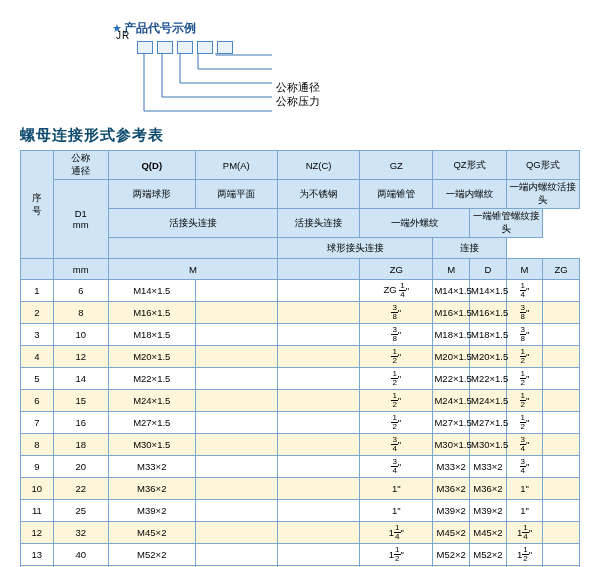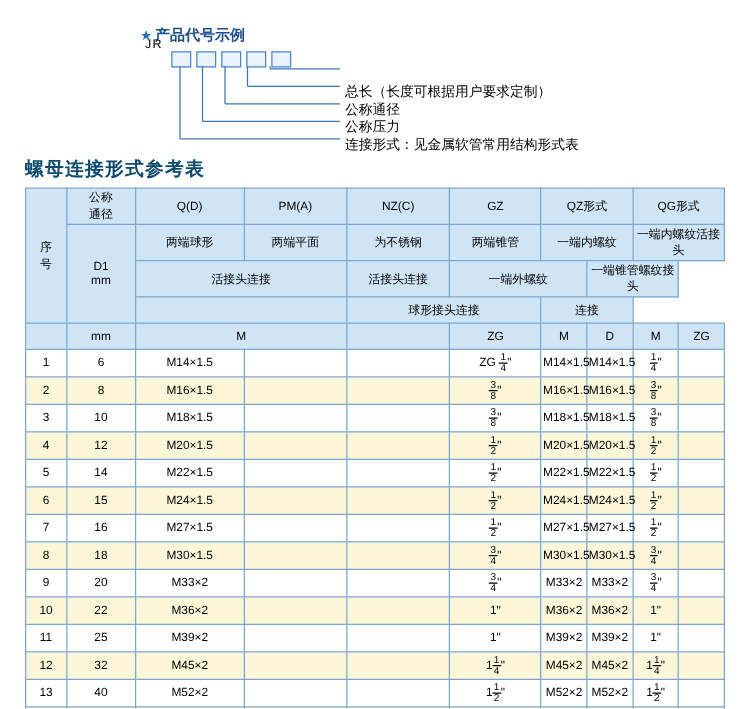--- a/index.html
+++ b/index.html
@@ -45,21 +45,21 @@
     border:1px solid #7aa7cf;
     text-align:center;
     vertical-align:middle;
     padding:1px 1px;
     height:18px;
     font-weight:normal;
   }
   thead td{background:#cfe4f5;font-size:9.5px;}
   .hdr-sn{width:26px;}
   .hdr-dn{width:46px;margin-left:12px;}
-  .c3{width:74px;}
+  .c3{width:74px;font-weight:bold;}
   .c4{width:70px;}
   .c5{width:70px;}
   .c6{width:62px;}
   .c7{width:62px;}
   .c8{width:52px;}
   .c9{width:62px;}
   .c10{width:40px;}
   tbody tr.odd td{background:#ffffff;}
   tbody tr.even td{background:#fdf6d8;}
   tbody td{height:19px;}
@@ -95,24 +95,22 @@
     <line x1="180" y1="53" x2="180" y2="83" stroke="#3c77b5" stroke-width="1"></line>
     <line x1="180" y1="83" x2="272" y2="83" stroke="#3c77b5" stroke-width="1"></line>
 
     <line x1="198" y1="53" x2="198" y2="69" stroke="#3c77b5" stroke-width="1"></line>
     <line x1="198" y1="69" x2="272" y2="69" stroke="#3c77b5" stroke-width="1"></line>
 
     <line x1="216" y1="53" x2="216" y2="55" stroke="#3c77b5" stroke-width="1"></line>
     <line x1="216" y1="55" x2="272" y2="55" stroke="#3c77b5" stroke-width="1"></line>
   </svg>
 
-  <span class="legend lg2">总长（长度可根据用户要求定制）</span>
   <span class="legend lg3">公称通径</span>
   <span class="legend lg4">公称压力</span>
-  <span class="legend lg5">连接形式：见金属软管常用结构形式表</span>
 </div>
 
 <div class="sec-title">螺母连接形式参考表</div>
 
 <table>
   <thead>
     <tr>
       <td class="hdr-sn" rowspan="4">序<br>号</td>
       <td class="hdr-dn">公称<br>通径</td>
       <td class="c3">Q(D)</td>

